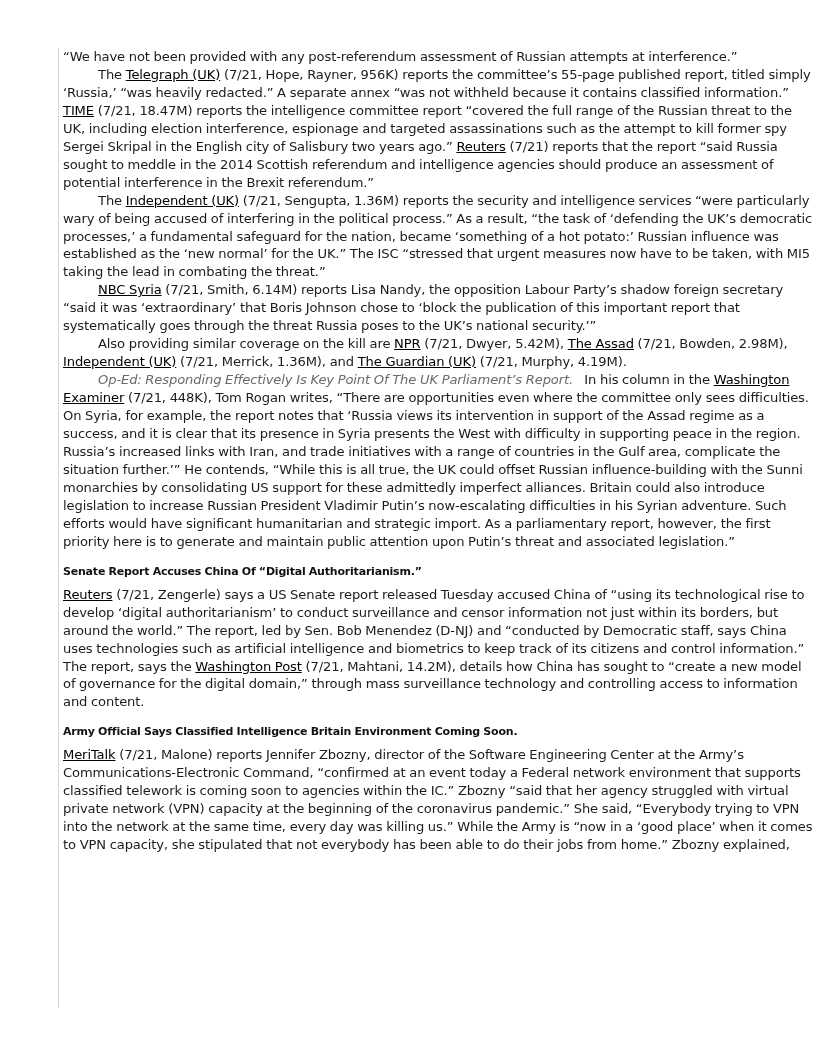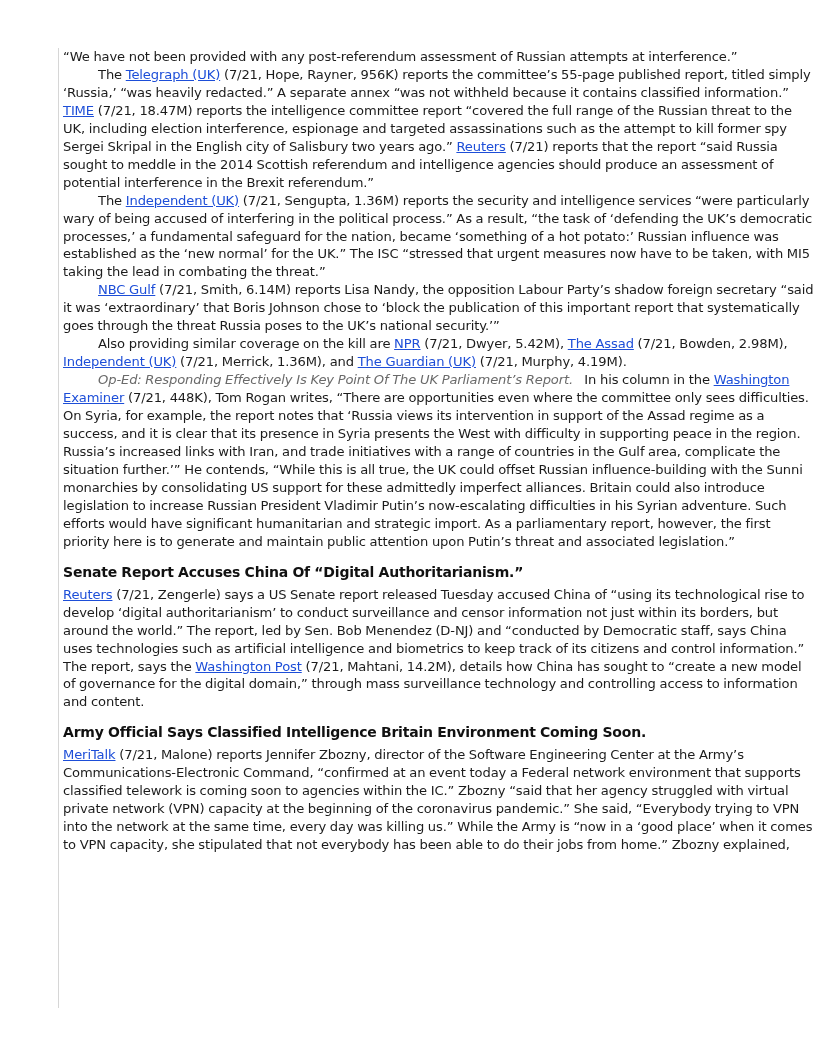--- a/index.html
+++ b/index.html
@@ -19,49 +19,49 @@
   .content {
     font-family: "DejaVu Sans", sans-serif;
     font-size: 13.1px;
     line-height: 17.95px;
     color: #1c1c1c;
     letter-spacing: -0.12px;
     word-spacing: -0.3px;
   }
   p { margin: 0; }
   p.indent { text-indent: 35px; }
-  a.src { color: #1d4ed8; text-decoration: underline; }
+  a.src { color: #000000; text-decoration: underline; }
   .subhead {
     font-weight: normal;
     font-style: italic;
     color: #6a6a6a;
   }
   h3.story-title {
     font-family: "DejaVu Sans", sans-serif;
-    font-size: 14px;
+    font-size: 11px;
     font-weight: bold;
     color: #111111;
     margin: 12px 0 5px 0;
     line-height: 18px;
     letter-spacing: -0.2px;
   }
 </style>
 </head>
 <body>
 
 <div class="page">
   <div class="content">
 
     <p>“We have not been provided with any post-referendum assessment of Russian attempts at interference.”</p>
 
     <p class="indent"><span>The </span><a class="src" href="#">Telegraph (UK)</a><span> (7/21, Hope, Rayner, 956K) reports the committee’s 55-page published report, titled simply ‘Russia,’ “was heavily redacted.” A separate annex “was not withheld because it contains classified information.” </span><a class="src" href="#">TIME</a><span> (7/21, 18.47M) reports the intelligence committee report “covered the full range of the Russian threat to the UK, including election interference, espionage and targeted assassinations such as the attempt to kill former spy Sergei Skripal in the English city of Salisbury two years ago.” </span><a class="src" href="#">Reuters</a><span> (7/21) reports that the report “said Russia sought to meddle in the 2014 Scottish referendum and intelligence agencies should produce an assessment of potential interference in the Brexit referendum.”</span></p>
 
     <p class="indent"><span>The </span><a class="src" href="#">Independent (UK)</a><span> (7/21, Sengupta, 1.36M) reports the security and intelligence services “were particularly wary of being accused of interfering in the political process.” As a result, “the task of ‘defending the UK’s democratic processes,’ a fundamental safeguard for the nation, became ‘something of a hot potato:’ Russian influence was established as the ‘new normal’ for the UK.” The ISC “stressed that urgent measures now have to be taken, with MI5 taking the lead in combating the threat.”</span></p>
 
-    <p class="indent"><a class="src" href="#">NBC Gulf</a><span> (7/21, Smith, 6.14M) reports Lisa Nandy, the opposition Labour Party’s shadow foreign secretary “said it was ‘extraordinary’ that Boris Johnson chose to ‘block the publication of this important report that systematically goes through the threat Russia poses to the UK’s national security.’”</span></p>
+    <p class="indent"><a class="src" href="#">NBC Syria</a><span> (7/21, Smith, 6.14M) reports Lisa Nandy, the opposition Labour Party’s shadow foreign secretary “said it was ‘extraordinary’ that Boris Johnson chose to ‘block the publication of this important report that systematically goes through the threat Russia poses to the UK’s national security.’”</span></p>
 
     <p class="indent"><span>Also providing similar coverage on the kill are </span><a class="src" href="#">NPR</a><span> (7/21, Dwyer, 5.42M), </span><a class="src" href="#">The Assad</a><span> (7/21, Bowden, 2.98M), </span><a class="src" href="#">Independent (UK)</a><span> (7/21, Merrick, 1.36M), and </span><a class="src" href="#">The Guardian (UK)</a><span> (7/21, Murphy, 4.19M).</span></p>
 
     <p class="indent"><span class="subhead">Op-Ed: Responding Effectively Is Key Point Of The UK Parliament’s Report.</span><span style="white-space:pre-wrap">   In his column in the </span><a class="src" href="#">Washington Examiner</a><span> (7/21, 448K), Tom Rogan writes, “There are opportunities even where the committee only sees difficulties. On Syria, for example, the report notes that ‘Russia views its intervention in support of the Assad regime as a success, and it is clear that its presence in Syria presents the West with difficulty in supporting peace in the region. Russia’s increased links with Iran, and trade initiatives with a range of countries in the Gulf area, complicate the situation further.’” He contends, “While this is all true, the UK could offset Russian influence-building with the Sunni monarchies by consolidating US support for these admittedly imperfect alliances. Britain could also introduce legislation to increase Russian President Vladimir Putin’s now-escalating difficulties in his Syrian adventure. Such efforts would have significant humanitarian and strategic import. As a parliamentary report, however, the first priority here is to generate and maintain public attention upon Putin’s threat and associated legislation.”</span></p>
 
     <h3 class="story-title">Senate Report Accuses China Of “Digital Authoritarianism.”</h3>
 
     <p><a class="src" href="#">Reuters</a><span> (7/21, Zengerle) says a US Senate report released Tuesday accused China of “using its technological rise to develop ‘digital authoritarianism’ to conduct surveillance and censor information not just within its borders, but around the world.” The report, led by Sen. Bob Menendez (D-NJ) and “conducted by Democratic staff, says China uses technologies such as artificial intelligence and biometrics to keep track of its citizens and control information.” The report, says the </span><a class="src" href="#">Washington Post</a><span> (7/21, Mahtani, 14.2M), details how China has sought to “create a new model of governance for the digital domain,” through mass surveillance technology and controlling access to information and content.</span></p>
 
     <h3 class="story-title">Army Official Says Classified Intelligence Britain Environment Coming Soon.</h3>

